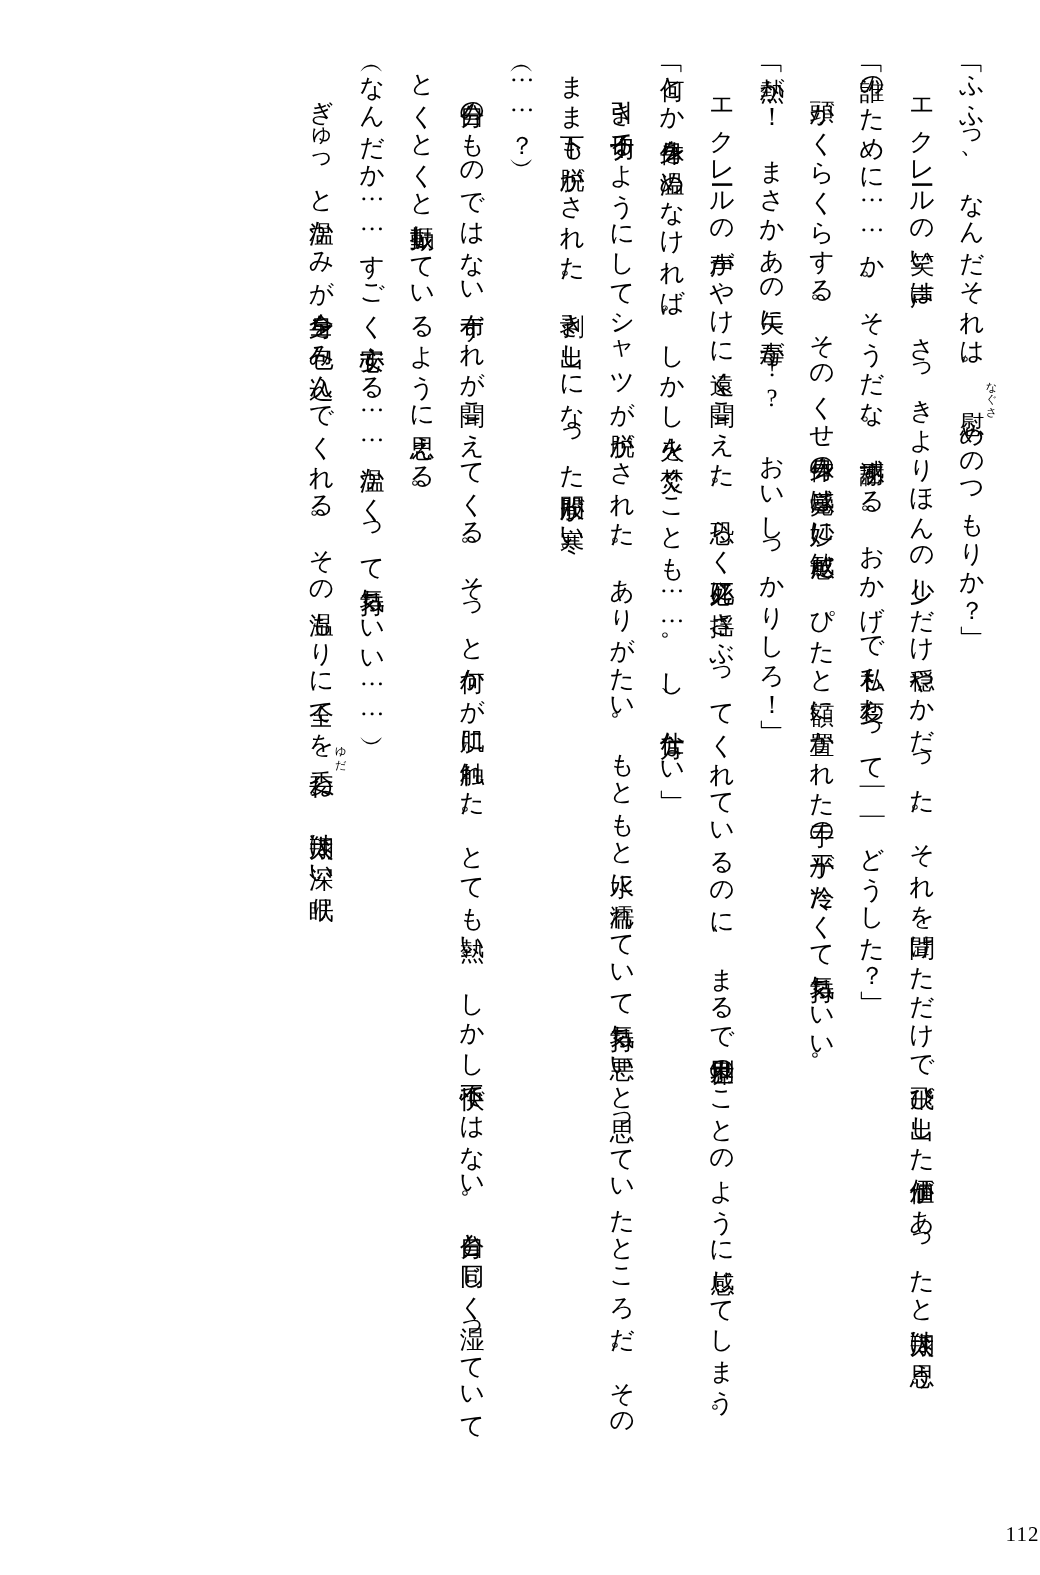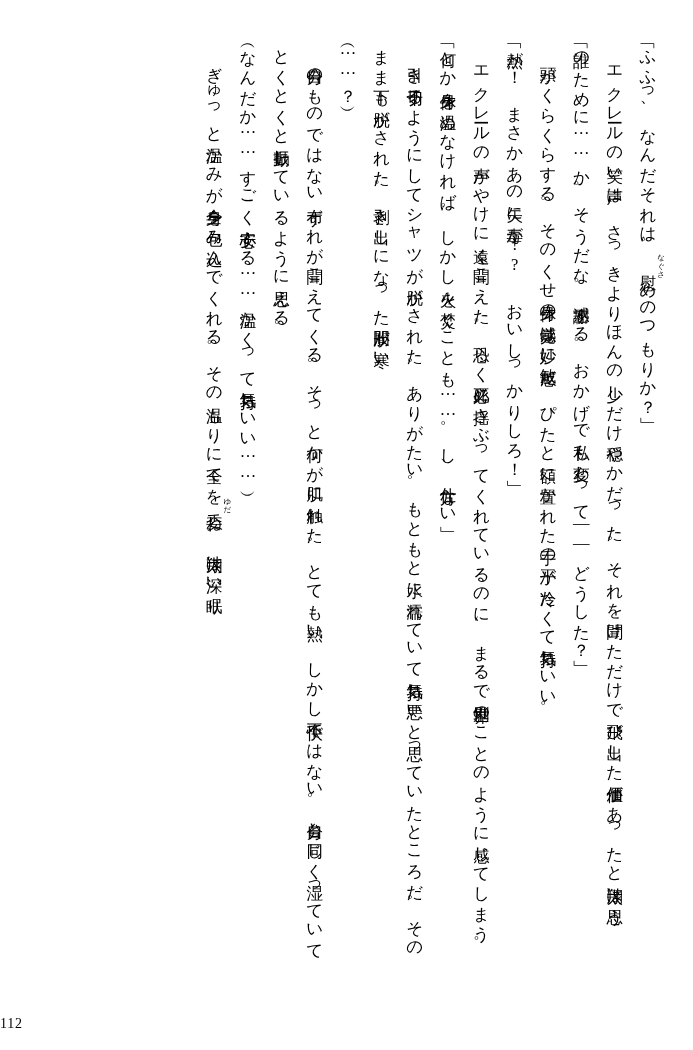--- a/index.html
+++ b/index.html
@@ -53,21 +53,21 @@
   rt {
     font-size: 7.5px;
     letter-spacing: 0;
     line-height: 1;
   }
   #page-number {
     position: absolute;
     bottom: 18px;
     left: 0;
     right: 0;
-    text-align: left;
+    text-align: right;
     font-size: 14px;
     font-family: "Liberation Serif", "DejaVu Serif", serif;
     letter-spacing: 0.05em;
   }
 </style>
 </head>
 <body>
 
 <div id="page">
 

